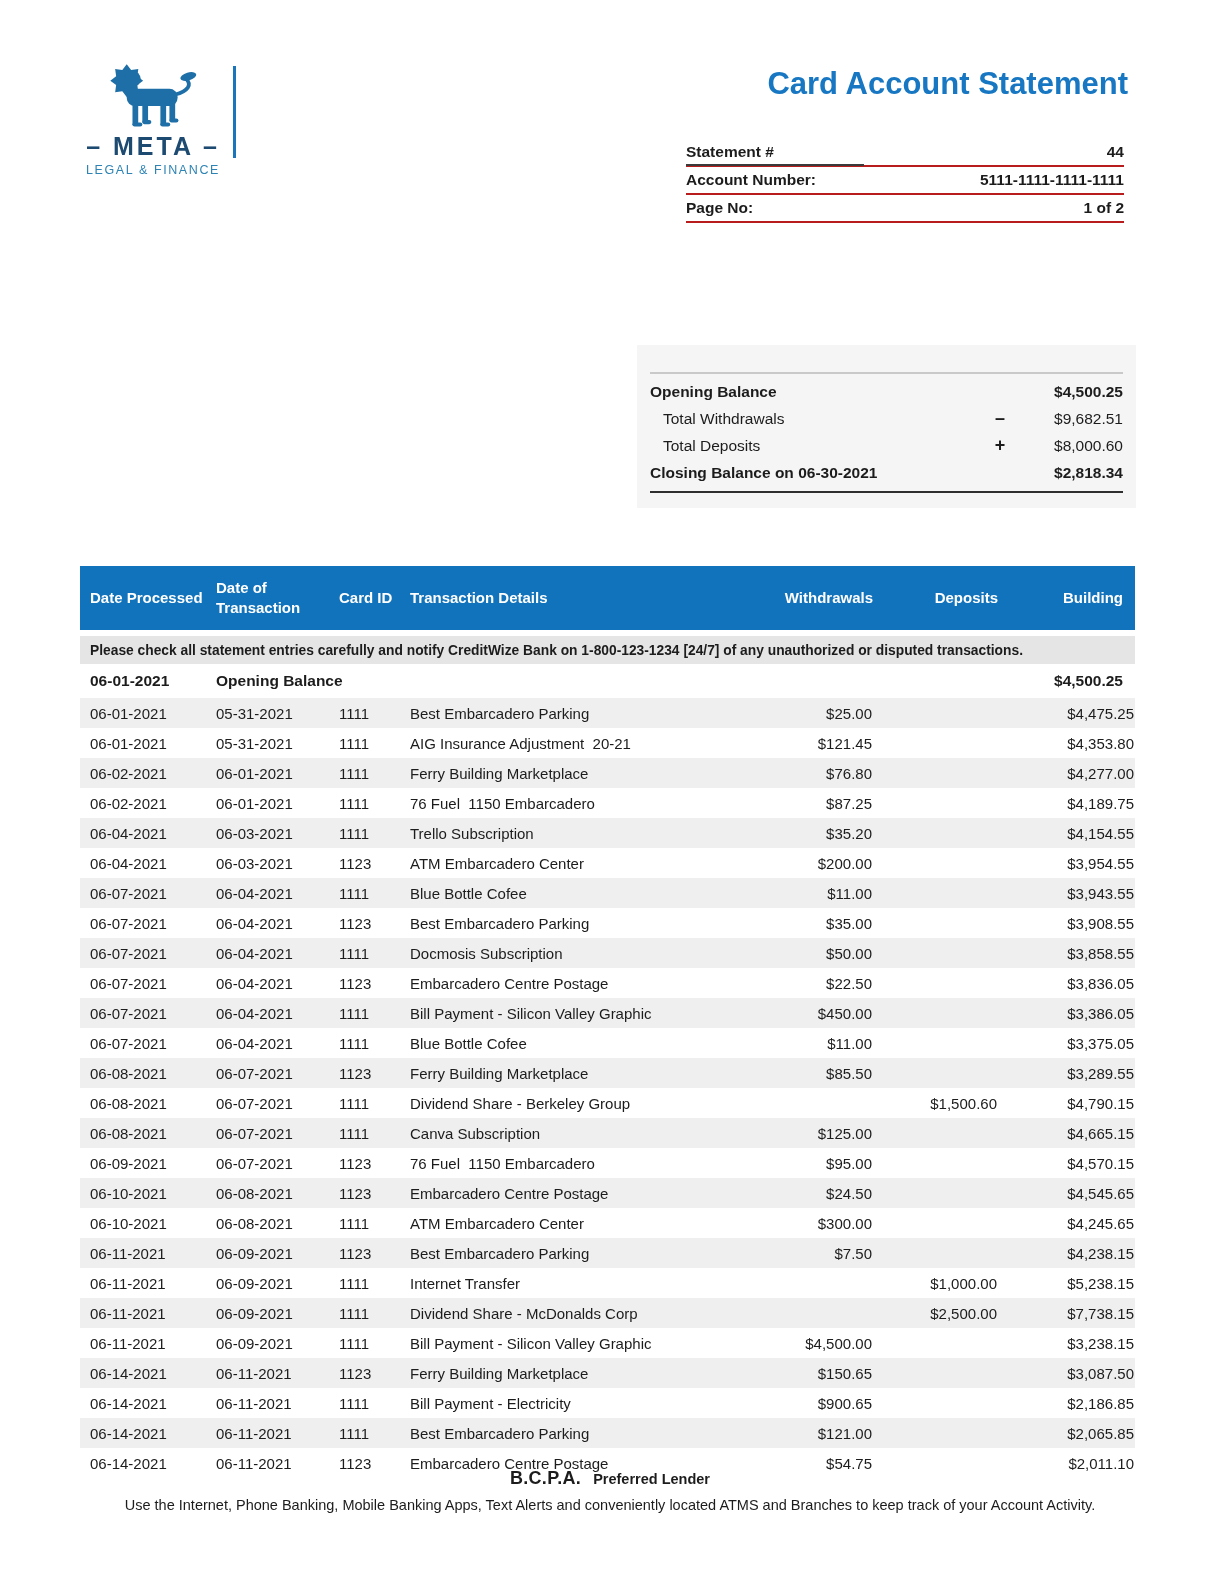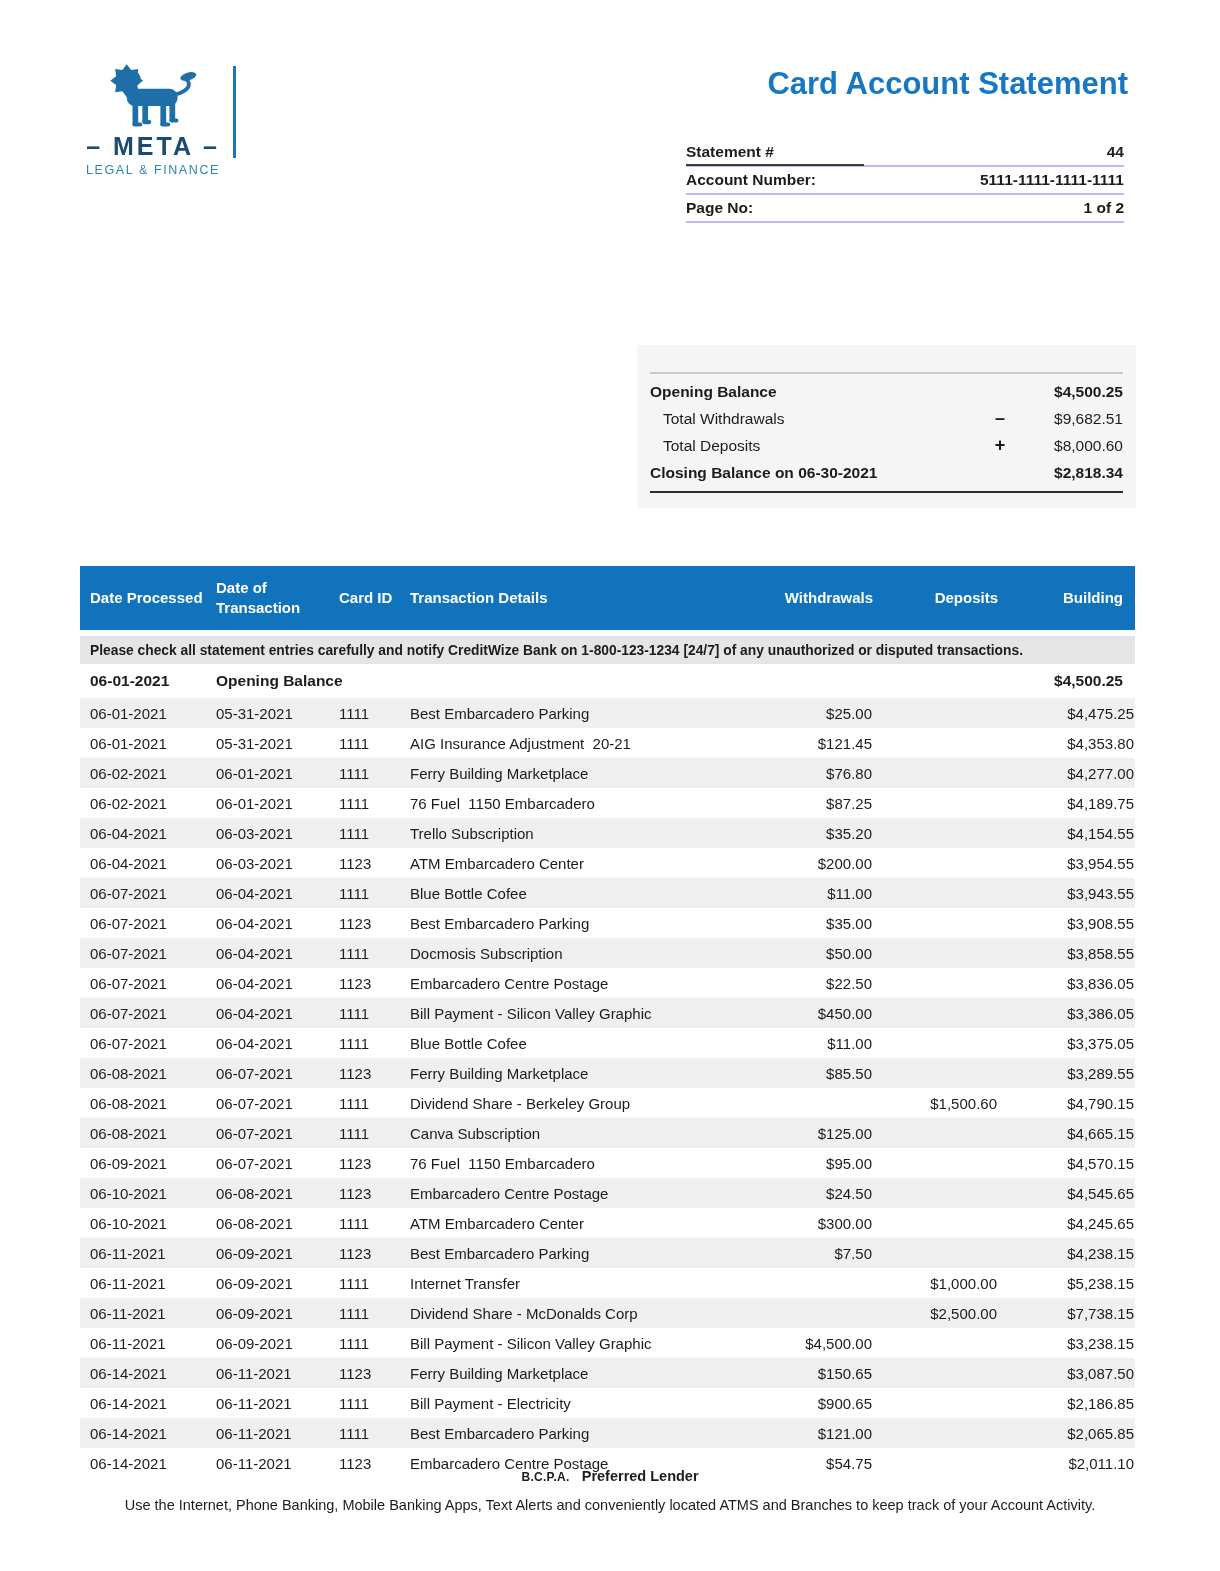--- a/index.html
+++ b/index.html
@@ -16,21 +16,21 @@
 
   .division-block{position:absolute;left:245px;top:74px;color:#1b72b8;}
   .division-title{font-size:17.5px;font-weight:bold;margin-bottom:13px;}
   .division-license{font-size:13.5px;margin-bottom:12px;}
   .division-email{font-size:13.5px;color:#2379bd;}
 
   
   .doc-title{position:absolute;top:66px;right:92px;font-size:31px;font-weight:bold;color:#1777c2;}
   .meta-table{position:absolute;left:686px;top:139px;width:438px;}
   .meta-row{display:flex;justify-content:space-between;align-items:flex-end;height:28px;
-            border-bottom:2px solid #c4b5fd;font-weight:bold;font-size:15.5px;
+            border-bottom:2px solid #b91c1c;font-weight:bold;font-size:15.5px;
             padding-bottom:4px;box-sizing:border-box;}
   .meta-row .meta-label{position:relative;}
   .meta-row.first .meta-label::after{content:"";position:absolute;left:0;bottom:-5px;width:178px;height:2px;background:#3b3b3b;}
 
   
   .holder{position:absolute;left:80px;top:348px;}
   .holder-heading{font-size:17px;font-weight:bold;margin:0 0 10px 0;}
   .holder-lines{list-style:none;margin:0;padding:0 0 0 28px;font-size:16.5px;line-height:26px;}
 
   
@@ -56,21 +56,21 @@
   table.txn tbody td:nth-child(7){}
   table.txn td:nth-child(4){white-space:pre;}
   tr.spacer td{height:6px;background:#fff;padding:0;}
   tr.notice td{background:#e5e5e5;font-weight:bold;font-size:13.8px;text-align:left;height:28px;padding:0;margin-left:33px;}
   tr.opening td{font-weight:bold;font-size:15.5px;height:32px;background:#fff;}
   tr.opening td.bal{text-align:right;padding-right:12px;}
   tr.stripe td{background:#efefef;}
 
   
   .footer-lender{position:absolute;top:1468px;left:0;width:100%;text-align:center;font-size:14.5px;font-weight:bold;}
-  .footer-lender .bcpa{font-size:12px;letter-spacing:.3px;}
+  .footer-lender .bcpa{font-size:18px;letter-spacing:.3px;}
   .footer-note{position:absolute;top:1497px;left:0;width:100%;text-align:center;font-size:14.5px;color:#1c1c1c;}
 </style>
 </head>
 <body>
 
 <div class="page">
 
   <div class="brand">
     <svg viewBox="0 0 140 95" aria-hidden="true">
       <g fill="#1e6fa7">

